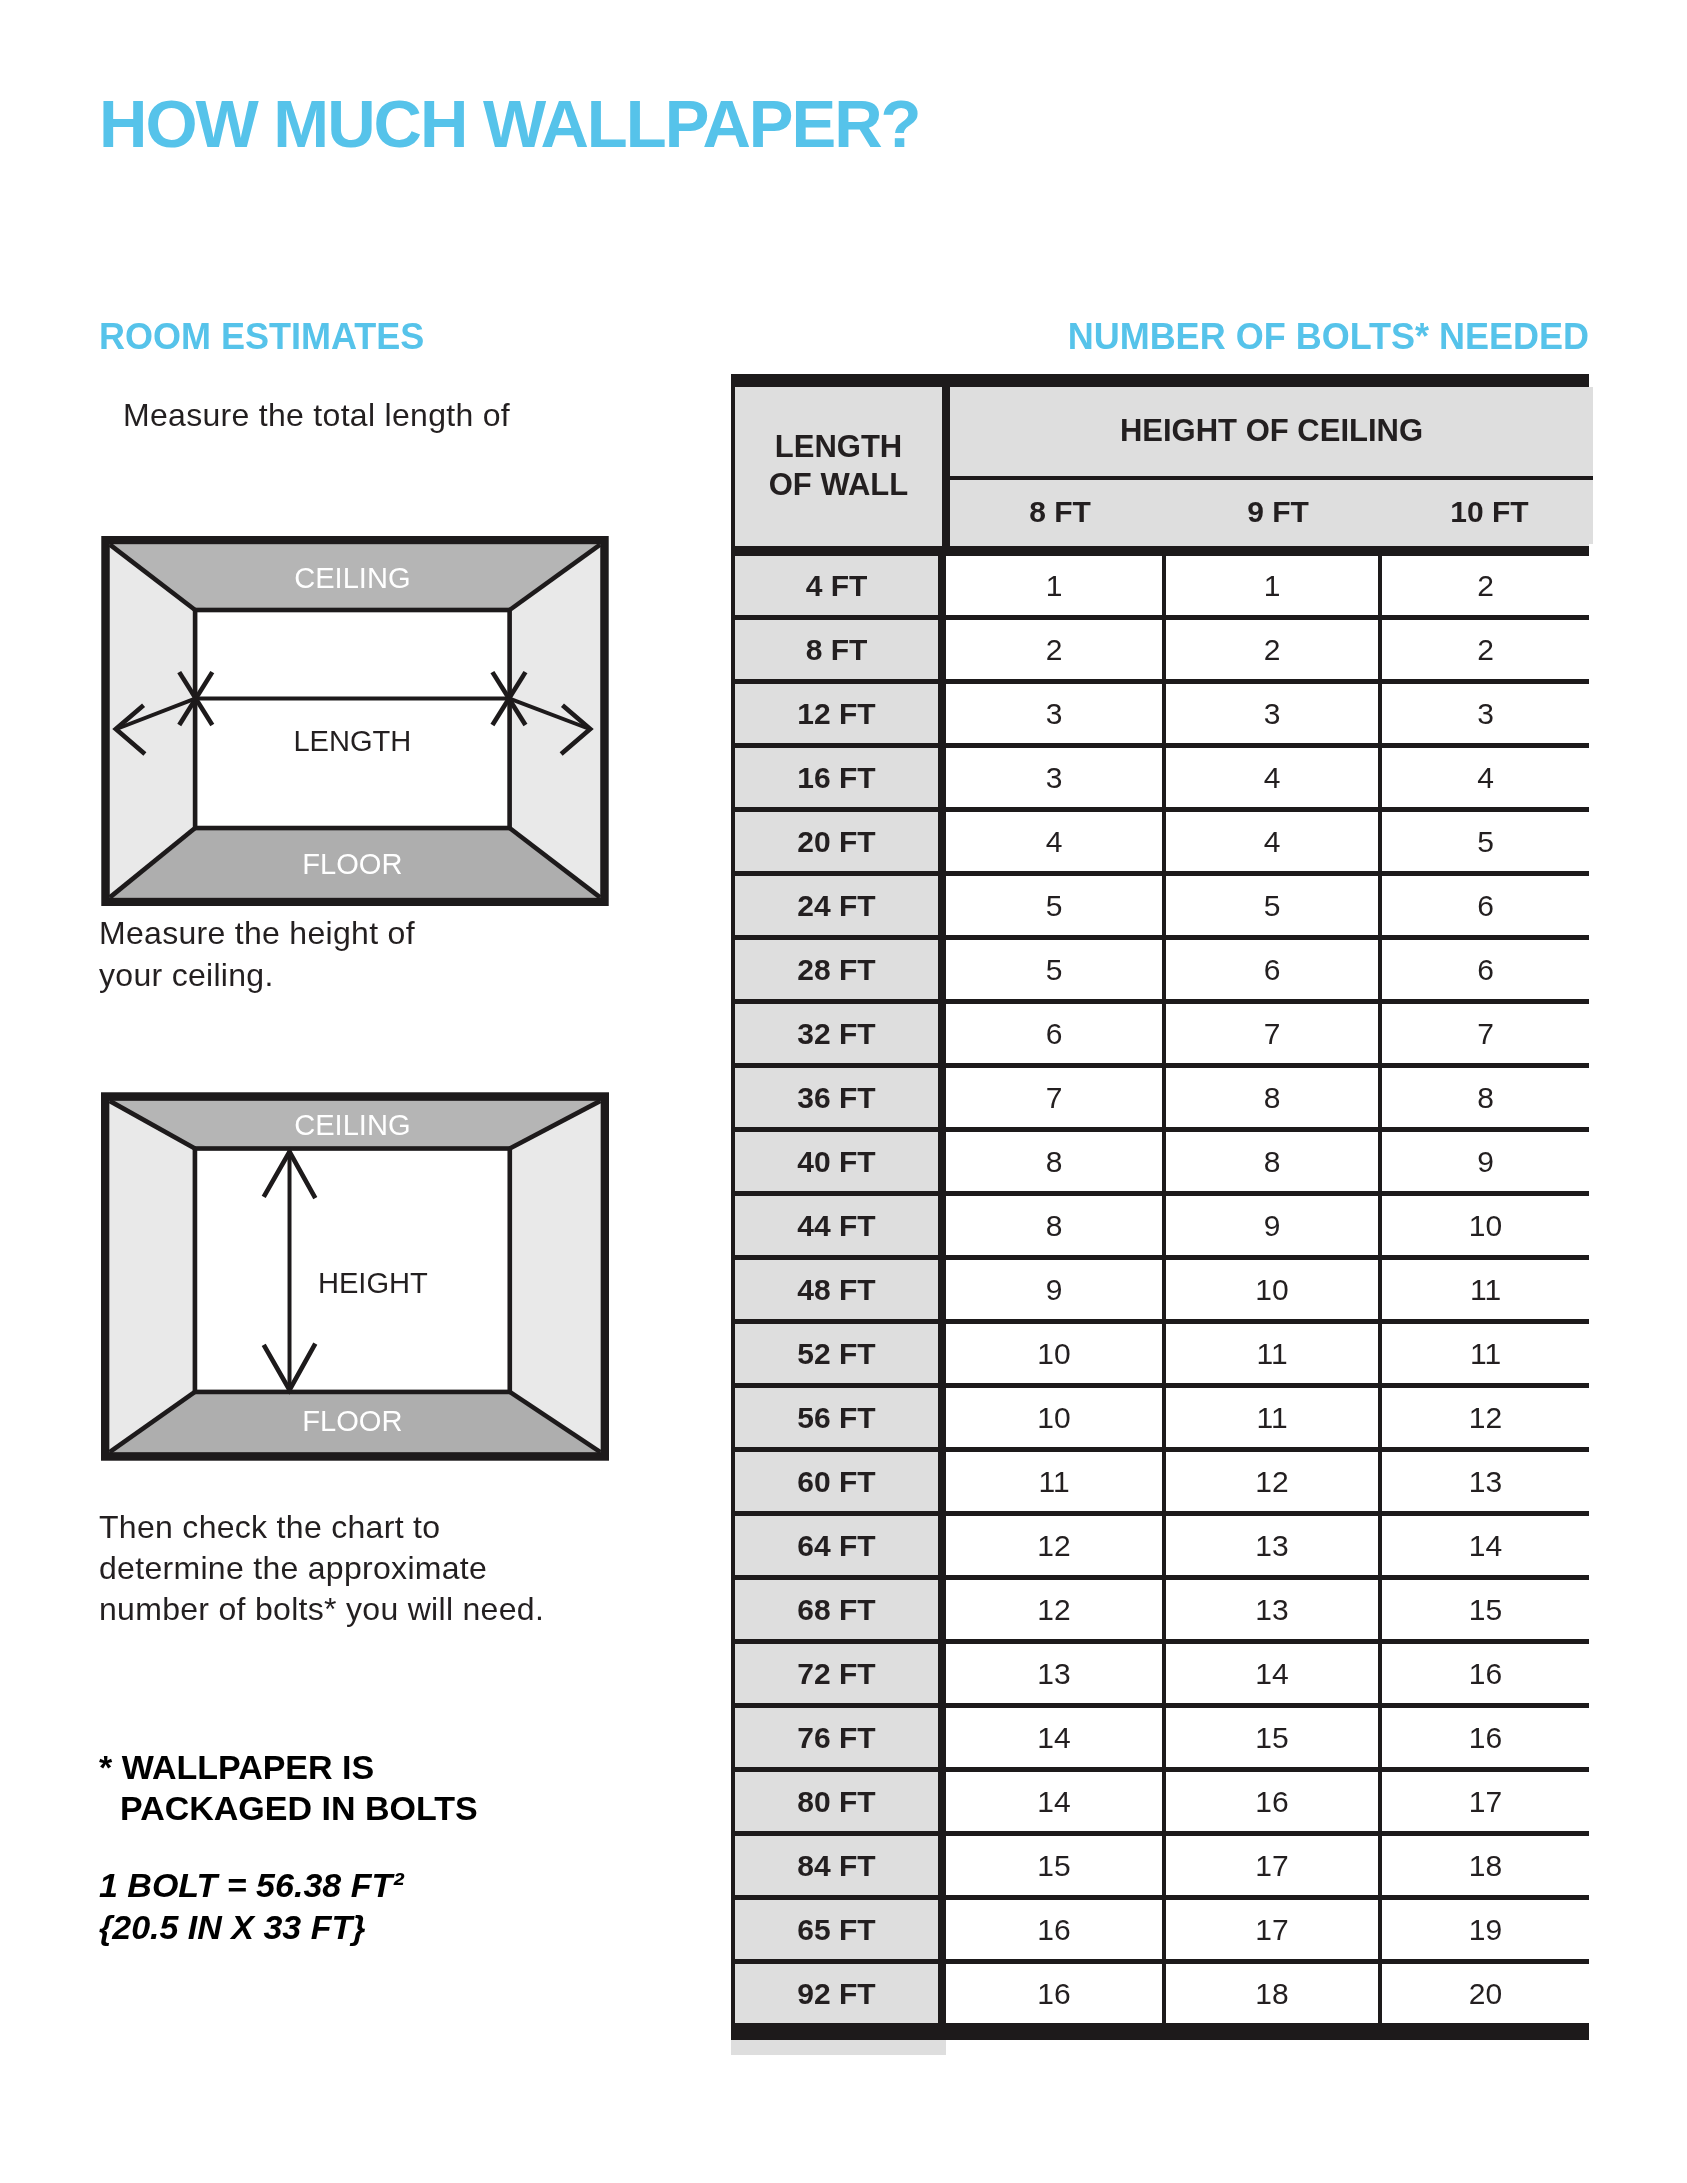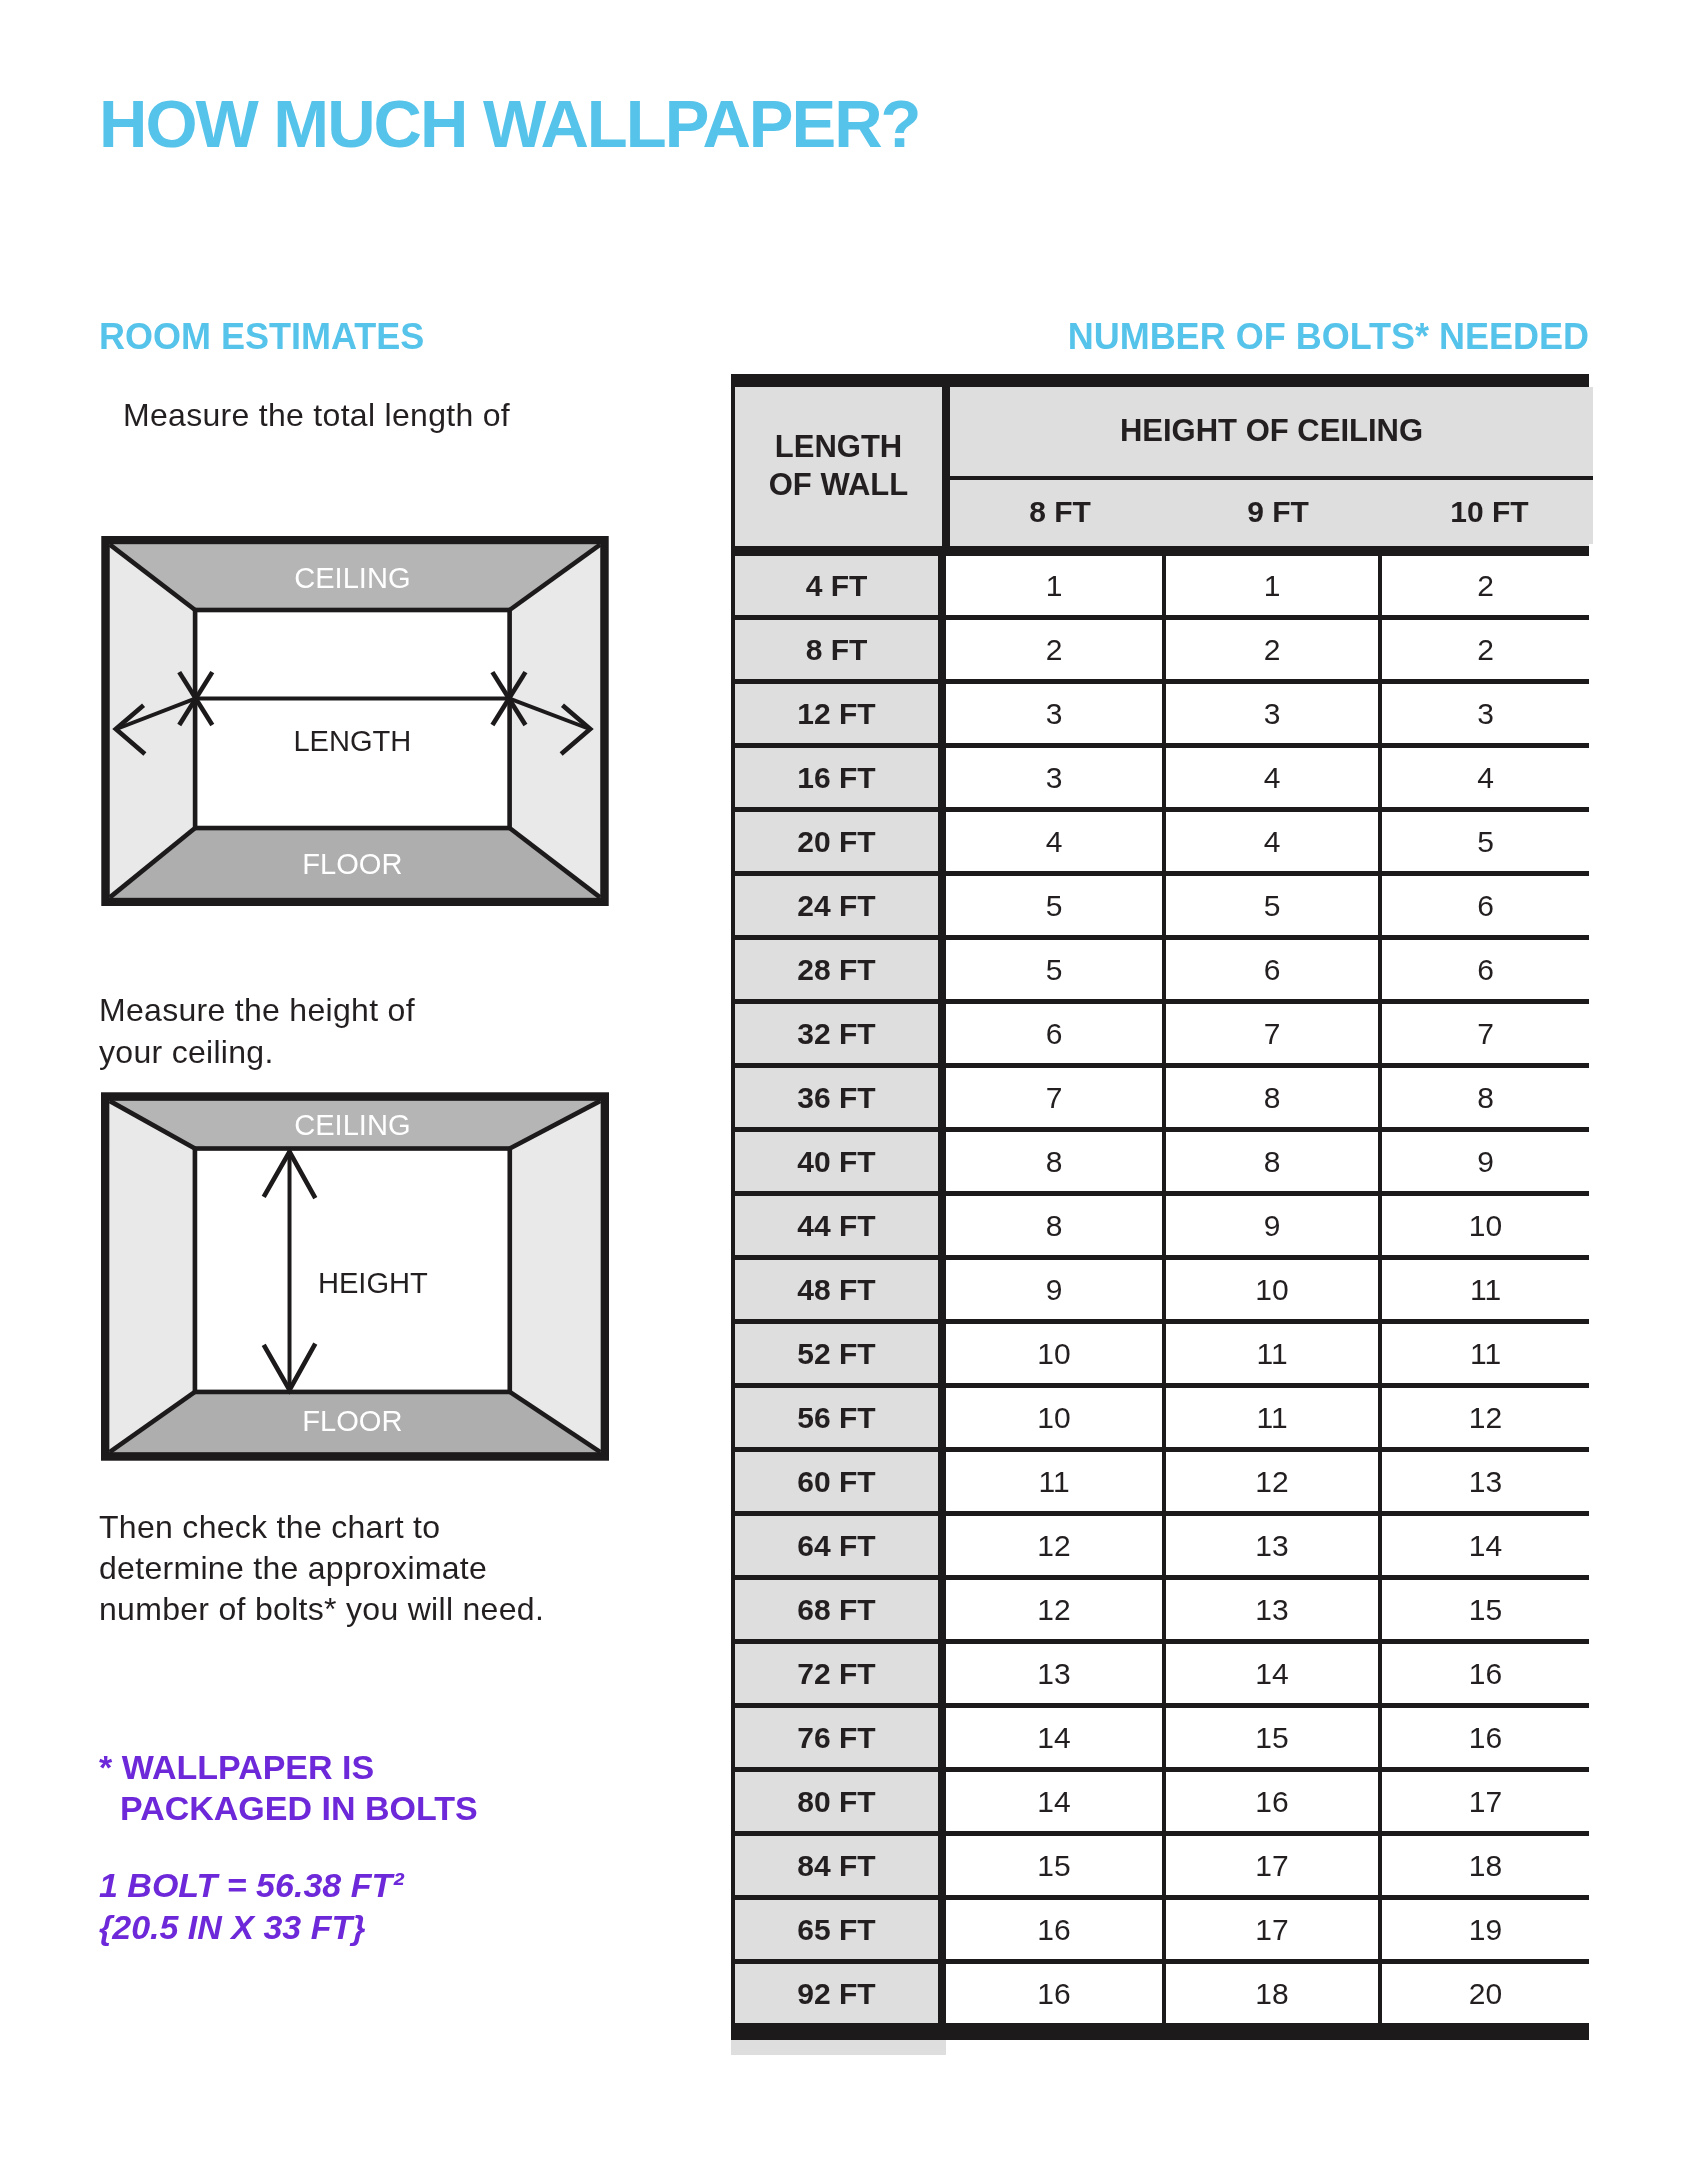--- a/index.html
+++ b/index.html
@@ -14,23 +14,23 @@
     letter-spacing:-2px;white-space:nowrap;
   }
   .section-heading{
     top:316px;font-size:36px;font-weight:bold;color:#56c3ea;white-space:nowrap;
   }
   .heading-left{left:99px;}
   .heading-right{left:731px;width:858px;text-align:right;}
   
   .para{left:99px;font-size:32px;line-height:42px;letter-spacing:0.3px;color:#231f20;}
   .p1{top:394px;margin-left:24px;}
-  .p2{top:989px;}
+  .p2{top:912px;}
   .p3{top:1507px;line-height:41px;}
-  .foot{left:99px;font-weight:bold;font-size:34px;line-height:41px;color:#6d28d9;}
+  .foot{left:99px;font-weight:bold;font-size:34px;line-height:41px;color:#000000;}
   .f1{top:1747px;}
   .f1 .indent{padding-left:21px;}
   .f2{top:1864px;line-height:42px;font-style:italic;}
   
   .diagram{left:101px;}
   .d1{top:536px;}
   .d2{top:1092px;}
   svg text{font-family:"Liberation Sans", sans-serif;}
   
   .bolt-table{

